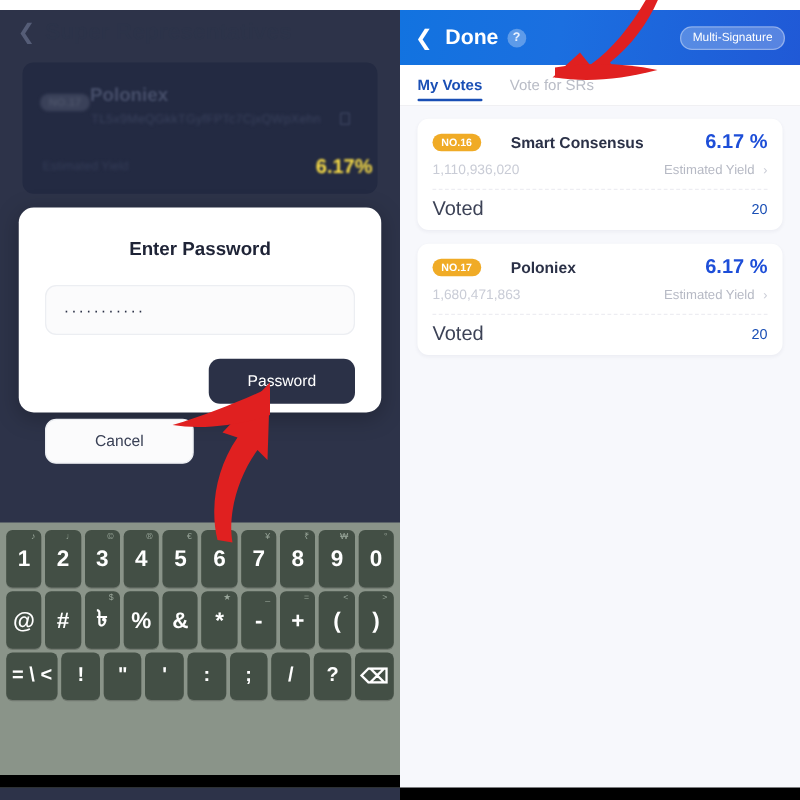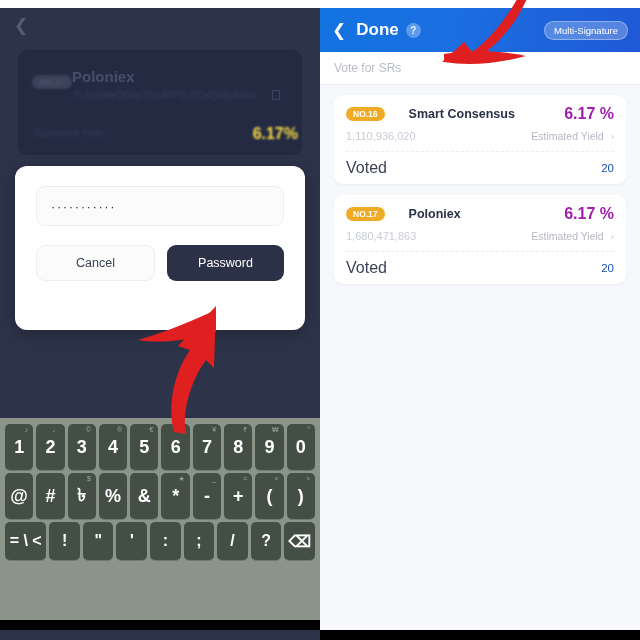--- a/index.html
+++ b/index.html
@@ -94,21 +94,21 @@
     line-height: 1;
   }
   .pw-actions {
     margin: 19px 21px 0 21px; display: flex; gap: 12px;
   }
   .pw-btn {
     flex: 1; height: 36px; border-radius: 9px;
     display: flex; align-items: center; justify-content: center;
     font-size: 12.5px; cursor: pointer;
   }
-  .pw-cancel { background: #fbfbfc; border: 1px solid #eceef2; color: #3a4156; }
+  .pw-cancel { background: #fbfbfc; border: 1px solid #eceef2; color: #3a4156; margin-top: 48px; }
   .pw-confirm { background: #2b3147; color: #ffffff; }
 
   
   .keyboard {
     position: absolute; left: 0; right: 0; bottom: 10px; top: 418px;
     background: #8a9489;
     padding: 3px 2px 0 2px;
   }
   .kb-row { display: flex; gap: 3px; padding: 0 3px 3px 3px; }
   .kb-row.r1 { padding-top: 3px; }
@@ -188,21 +188,21 @@
     padding: 10px 12px 0 12px; margin-bottom: 11px;
     box-shadow: 0 1px 3px rgba(30,40,80,.05);
   }
   .vc-row1 { display: flex; align-items: center; }
   .vc-badge {
     background: #f0ab26; color: #ffffff;
     font-size: 8.5px; font-weight: 700;
     padding: 2px 7px; border-radius: 8px; margin-right: 24px;
   }
   .vc-name { font-size: 12.5px; font-weight: 700; color: #2b3147; }
-  .vc-pct { margin-left: auto; font-size: 16px; font-weight: 700; color: #a21caf; }
+  .vc-pct { margin-left: auto; font-size: 16px; font-weight: 700; color: #1d4ed8; }
   .vc-row2 { display: flex; align-items: center; margin-top: 7px; padding-bottom: 9px;
              border-bottom: 1px dashed #ededf2; }
   .vc-votes { font-size: 11px; color: #c9ccd6; }
   .vc-yield { margin-left: auto; font-size: 10.5px; color: #b6b9c4; }
   .vc-chev { margin-left: 7px; font-size: 10px; color: #c9ccd6; }
   .vc-row3 { display: flex; align-items: center; height: 32px; }
   .vc-voted { font-size: 16px; color: #3c4256; }
   .vc-amount { margin-left: auto; font-size: 11.5px; color: #1a4fb5; }
   .no-more { text-align: center; font-size: 10.5px; color: #c0c3cd; margin-top: 22px; }
   .rp-bottom-bar { position: absolute; left: 0; right: 0; bottom: 0; height: 10px; background: #000; }
@@ -226,20 +226,21 @@
     <div class="sr-card">
       <span class="sr-badge">NO.17</span>
       <span class="sr-name">Poloniex</span>
       <span class="sr-addr">TL5x9MeQGkkTGyfFPTc7CjxQWpXehn</span>
       <span class="sr-copy"></span>
       <span class="sr-yieldlabel">Estimated Yield</span>
       <span class="sr-yieldval">6.17%</span>
     </div>
 
     <div class="pw-dialog">
+      <div class="pw-title">Enter Password</div>
       <div class="pw-field">
         <span class="pw-dots">···········</span>
       </div>
       <div class="pw-actions">
         <div class="pw-btn pw-cancel">Cancel</div>
         <div class="pw-btn pw-confirm">Password</div>
       </div>
     </div>
 
     <div class="keyboard">
@@ -354,20 +355,21 @@
     <div class="rp-topbar"></div>
 
     <div class="v-header">
       <span class="v-back">❮</span>
       <span class="v-title">Done</span>
       <span class="v-help">?</span>
       <span class="v-multisig">Multi-Signature</span>
     </div>
 
     <div class="v-tabs">
+      <div class="v-tab active">My Votes</div>
       <div class="v-tab">Vote for SRs</div>
     </div>
 
     <div class="v-body">
 
       <div class="vote-card">
         <div class="vc-row1">
           <span class="vc-badge">NO.16</span>
           <span class="vc-name">Smart Consensus</span>
           <span class="vc-pct">6.17 %</span>

